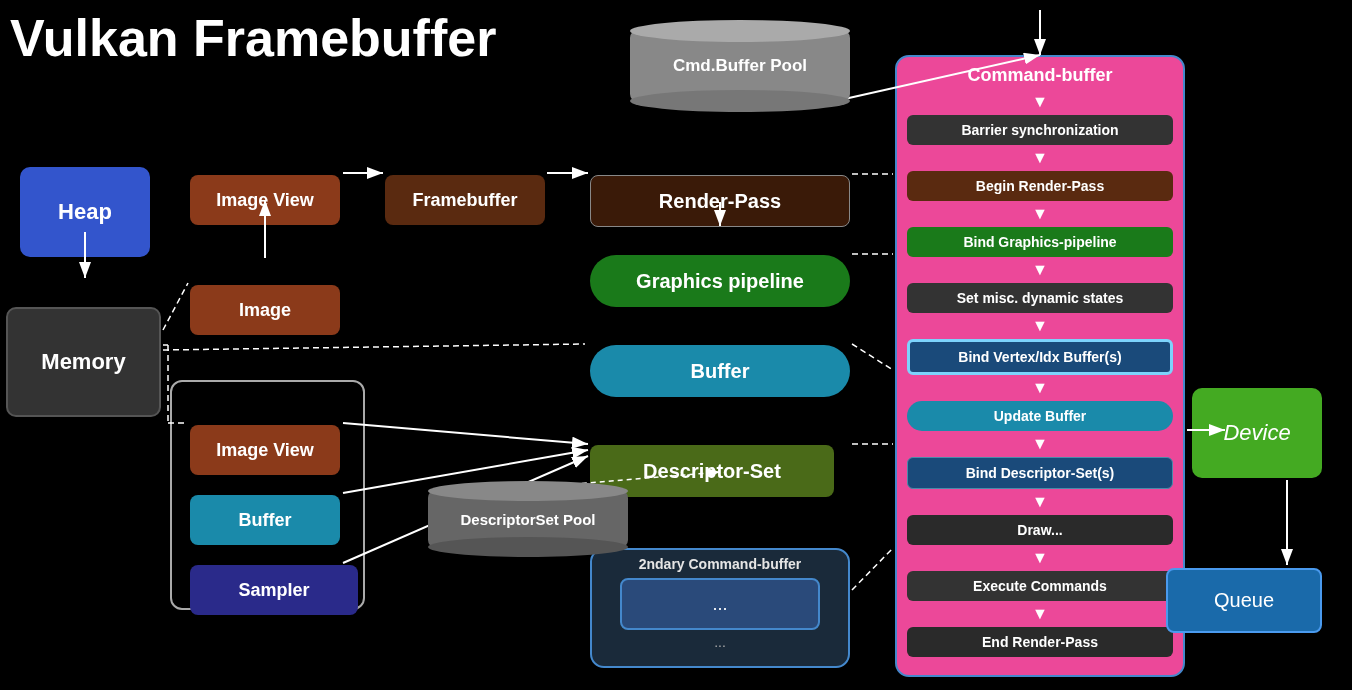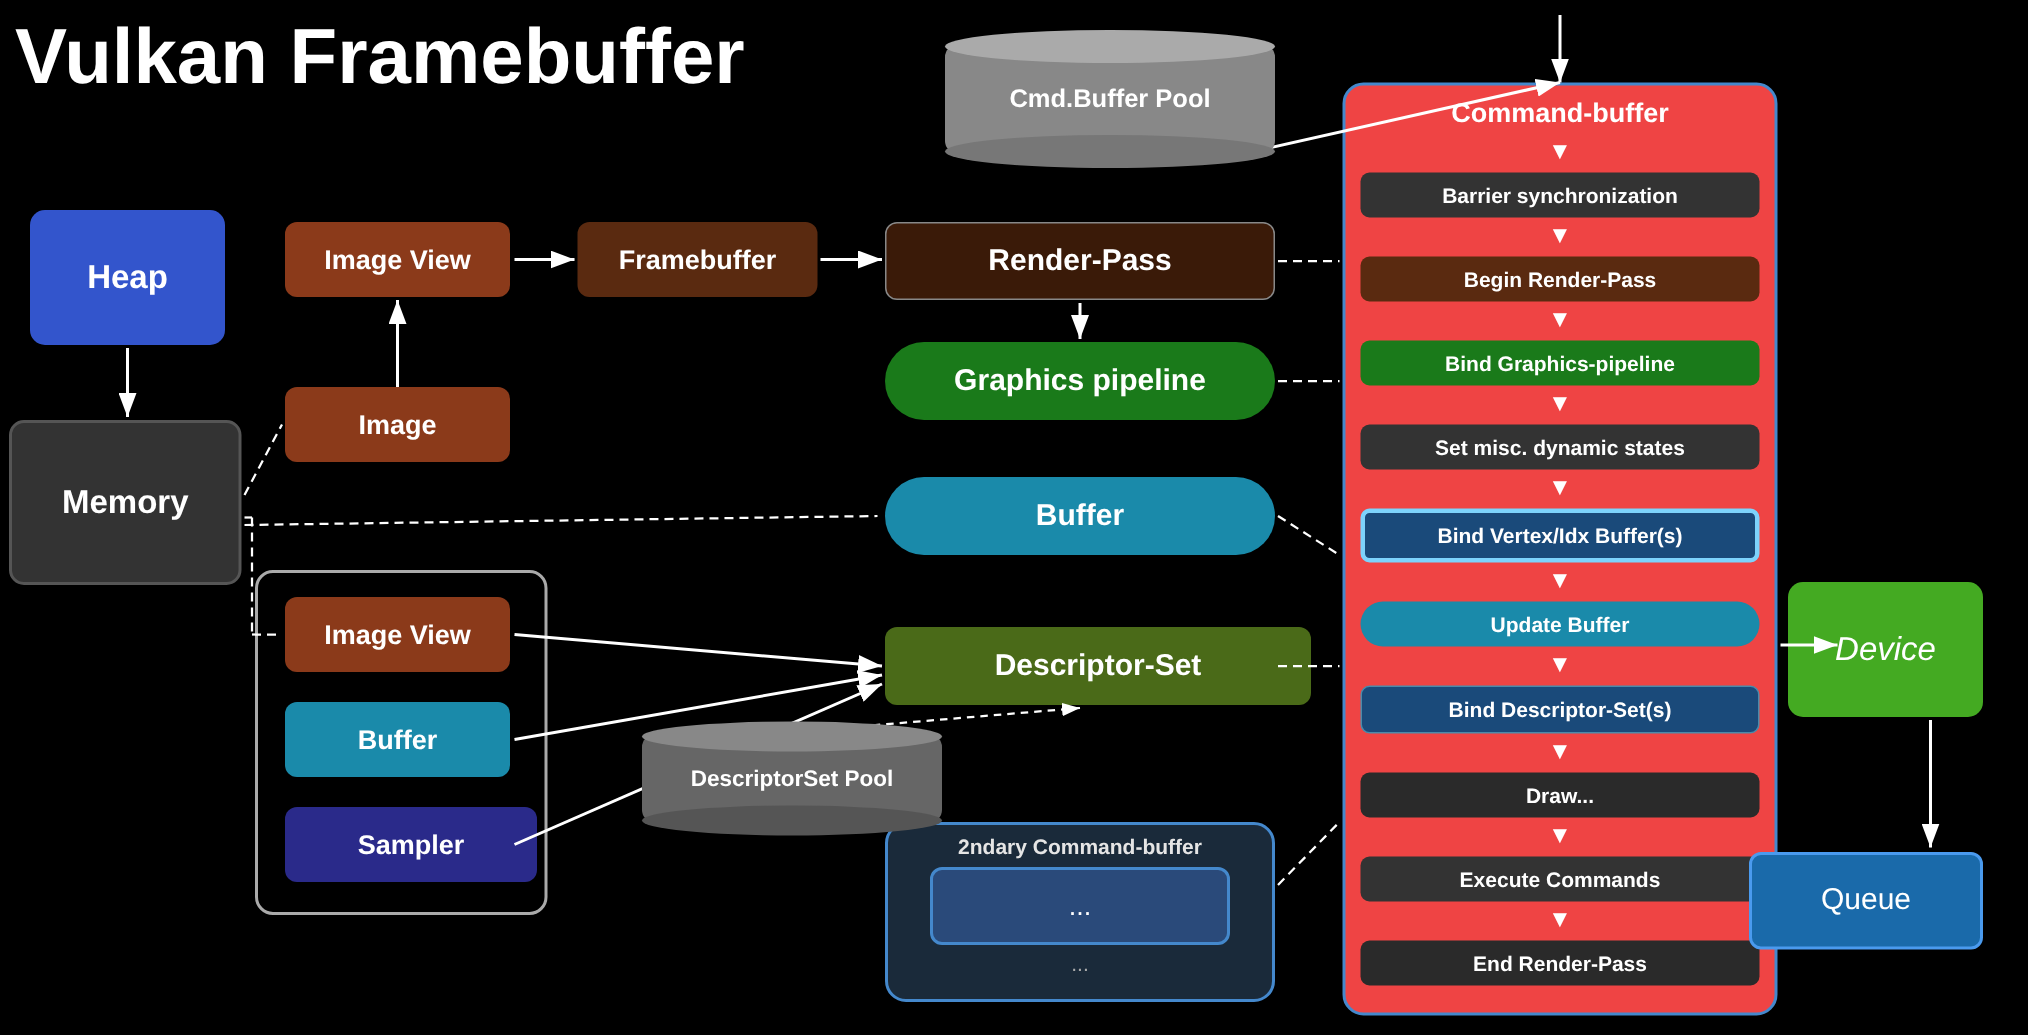--- a/index.html
+++ b/index.html
@@ -27,20 +27,21 @@
       position: absolute;
       display: flex;
       align-items: center;
       justify-content: center;
       text-align: left;
       border-radius: 8px;
       font-size: 18px;
       font-weight: bold;
       color: #fff;
       padding: 4px 8px;
+      margin-top: 27px;
     }
 
     .box-heap {
       background: #3355cc;
       border-radius: 10px;
       top: 140px; left: 20px;
       width: 130px; height: 90px;
       font-size: 22px;
     }
     .box-memory {
@@ -83,21 +84,21 @@
       border-radius: 26px;
     }
     .box-image {
       background: #8B3A1A;
       top: 258px; left: 190px;
       width: 150px; height: 50px;
     }
     .box-descriptor-set {
       background: #4a6a18;
       top: 418px; left: 590px;
-      width: 284px; height: 52px;
+      width: 244px; height: 52px;
       font-size: 20px;
     }
     .box-imageview-bottom {
       background: #8B3A1A;
       top: 398px; left: 190px;
       width: 150px; height: 50px;
     }
     .box-buffer-bottom {
       background: #1a8aaa;
       top: 468px; left: 190px;
@@ -119,21 +120,21 @@
       background: transparent;
     }
 
     
     .panel-cmdbuf {
       position: absolute;
       top: 55px; left: 895px;
       width: 290px; height: 622px;
       border: 2px solid #4488cc;
       border-radius: 14px;
-      background: #ef4444;
+      background: #ec4899;
     }
     .panel-cmdbuf-title {
       text-align: center;
       font-size: 18px;
       font-weight: bold;
       color: #fff;
       padding: 8px 0 6px;
     }
 
     .cmd-item {

